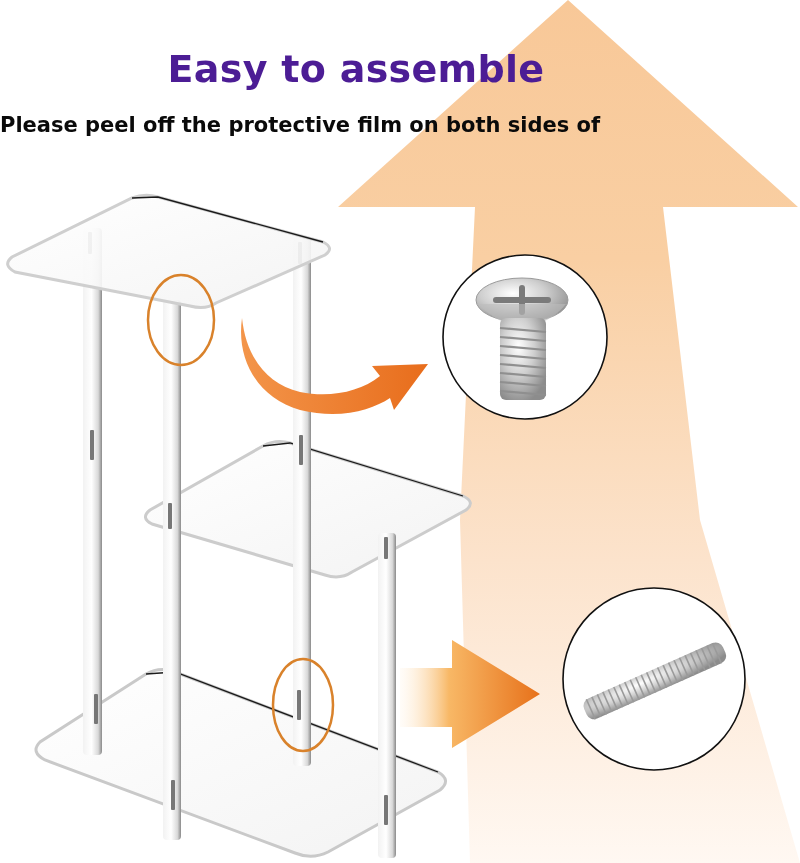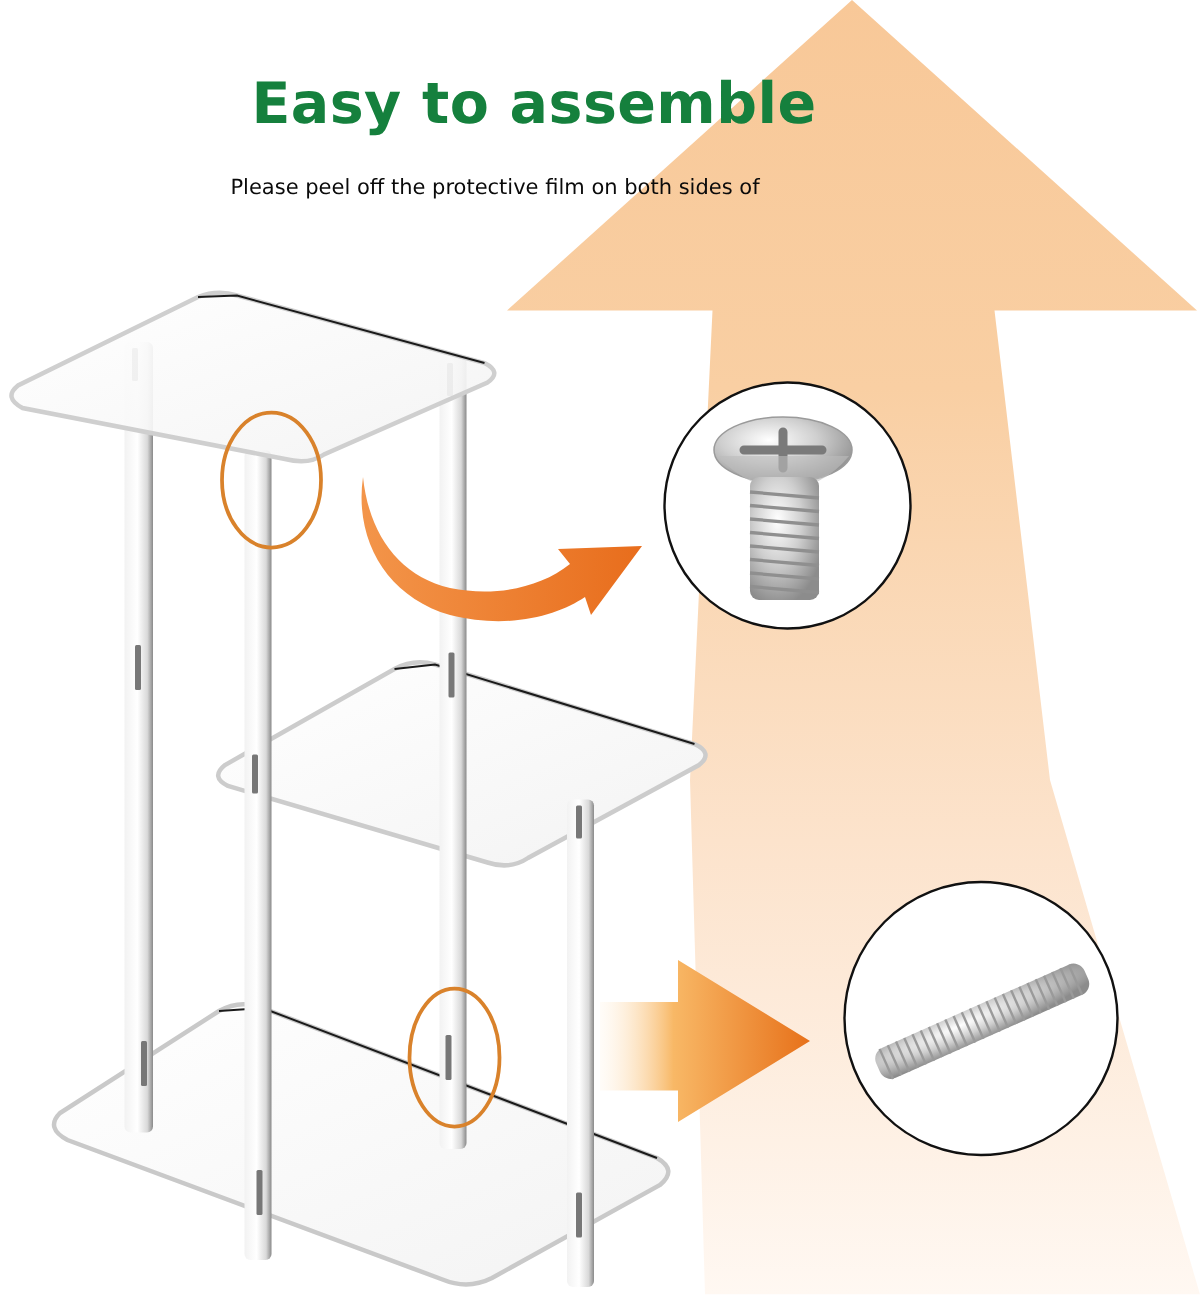--- a/index.html
+++ b/index.html
@@ -2,25 +2,25 @@
 <html><head>
   <meta charset="utf-8">
   <style>
     html, body { margin: 0; padding: 0; background: #ffffff; }
     body { width: 800px; height: 863px; position: relative; overflow: hidden; }
     .stage { position: absolute; left: 0; top: 0; width: 800px; height: 863px; }
     .stage svg { position: absolute; left: 0; top: 0; }
     .title {
       position: absolute; left: 0; width: 712px; top: 47px; text-align: center;
       font-family: "DejaVu Sans", sans-serif; font-weight: bold; font-size: 38px;
-      color: #15803d; letter-spacing: 0.3px; white-space: nowrap;
+      color: #4c1d95; letter-spacing: 0.3px; white-space: nowrap;
     }
     .subtitle {
-      position: absolute; left: 0; width: 660px; top: 109px; text-align: center;
-      font-family: "DejaVu Sans", sans-serif; font-weight: normal; font-size: 14px;
+      position: absolute; left: 0; width: 660px; top: 109px; 
+      font-family: "DejaVu Sans", sans-serif; font-weight: bold; font-size: 21px;
       line-height: 32px; color: #0a0a0a; white-space: nowrap;
     }
   </style>
 </head>
 <body>
 
 <div class="stage">
   <svg width="800" height="863" viewBox="0 0 800 863">
     <defs>
       <linearGradient id="bigArrowGrad" x1="0" y1="0" x2="0" y2="1">

